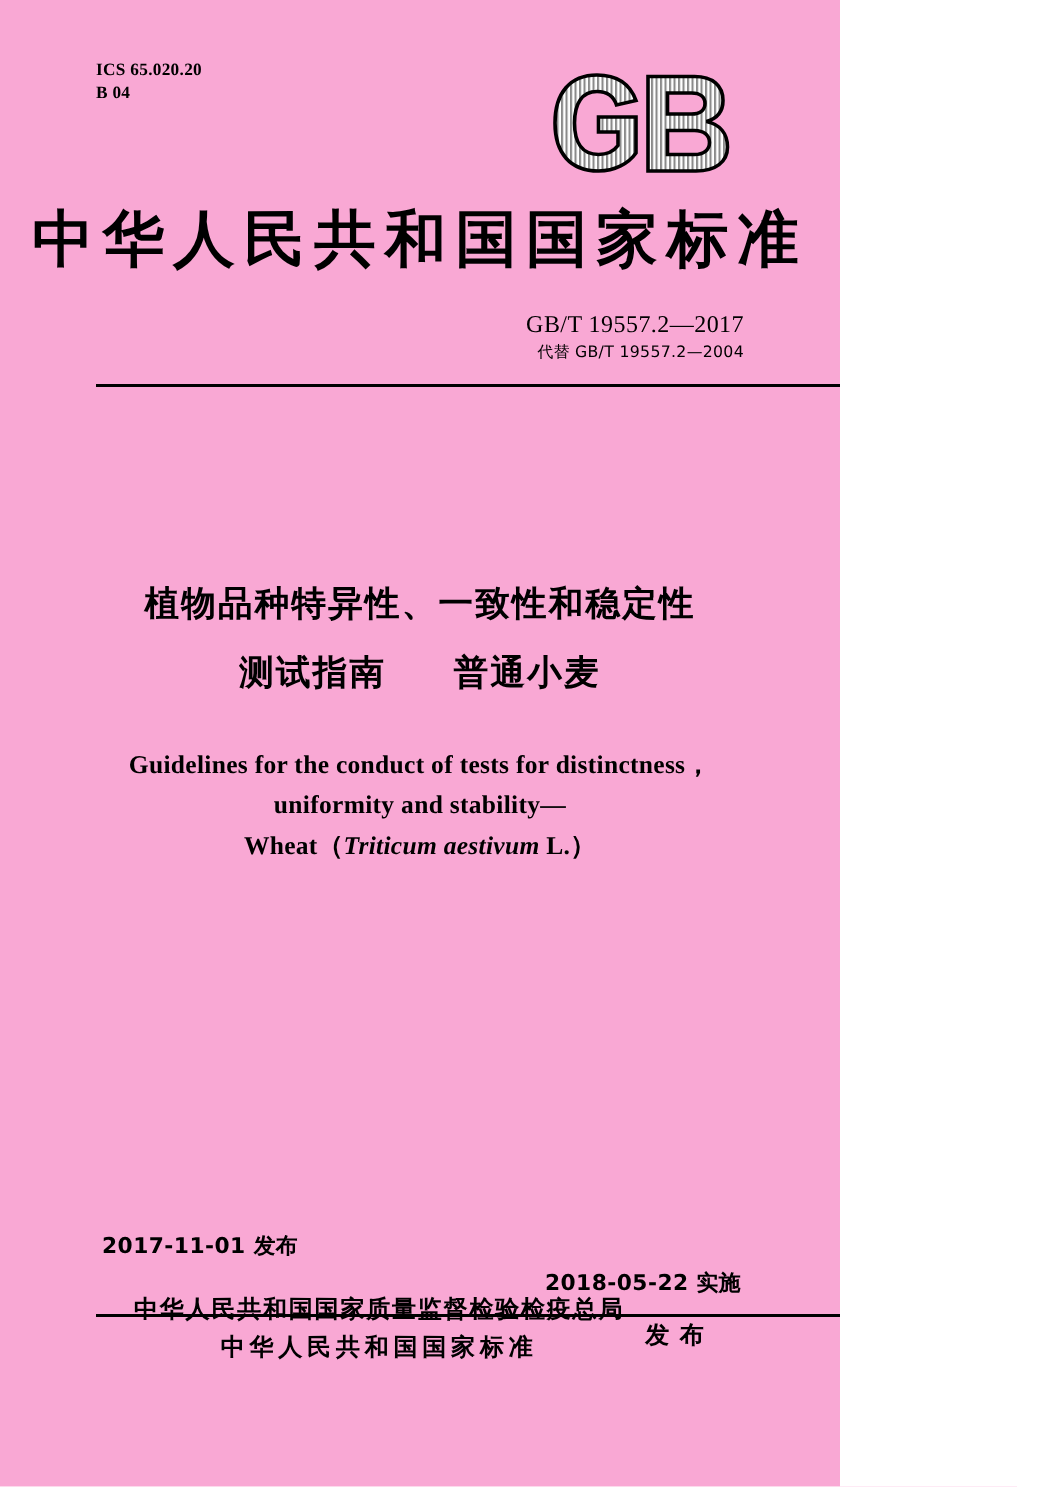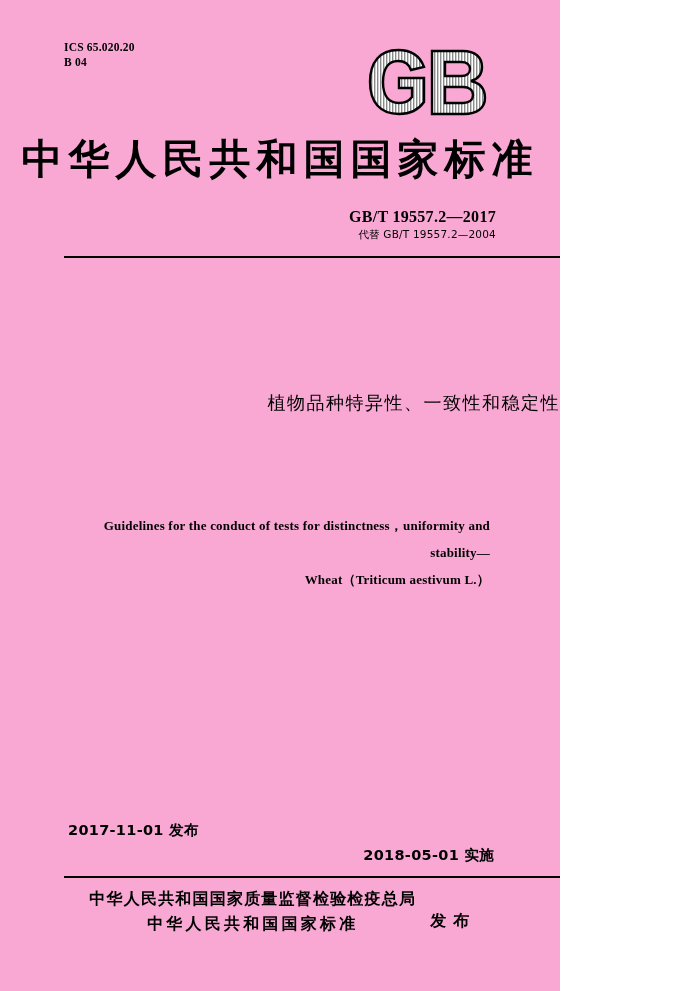--- a/index.html
+++ b/index.html
@@ -59,21 +59,21 @@
     white-space: nowrap;
   }
 
   
   .std-code {
     position: absolute;
     right: 64px;
     top: 208px;
     text-align: right;
     font-family: "Liberation Serif", serif;
-    font-weight: bold;
+    font-weight: normal;
     font-size: 16px;
     color: #000;
     letter-spacing: 0.3px;
   }
   .std-replace {
     position: absolute;
     right: 64px;
     top: 228px;
     text-align: right;
     font-family: "DejaVu Sans", sans-serif;
@@ -91,51 +91,52 @@
     height: 2px;
     background: #000;
   }
 
   
   .main-title {
     position: absolute;
     left: 0;
     right: 0;
     top: 380px;
-    text-align: right;
-    font-family: "DejaVu Sans", sans-serif;
-    font-weight: normal;
-    font-size: 18px;
+    text-align: center;
+    font-family: "DejaVu Sans", sans-serif;
+    font-weight: bold;
+    font-size: 23px;
     line-height: 46px;
     letter-spacing: 1.5px;
     color: #000;
   }
   .main-title .line2 {
     letter-spacing: 1.5px;
   }
   .main-title .gap {
     display: inline-block;
     width: 26px;
   }
 
   
   .en-title {
     position: absolute;
     left: 70px;
     right: 70px;
-    top: 512px;
-    text-align: right;
-    font-family: "Liberation Serif", serif;
-    font-weight: bold;
-    font-size: 13px;
+    top: 496px;
+    text-align: center;
+    font-family: "Liberation Serif", serif;
+    font-weight: bold;
+    font-size: 17px;
     line-height: 27px;
     color: #000;
     letter-spacing: 0.2px;
   }
   .en-title .ital {
+    font-style: italic;
   }
 
   
   .date-issue {
     position: absolute;
     left: 68px;
     top: 821px;
     font-family: "DejaVu Sans", sans-serif;
     font-weight: bold;
     font-size: 14.5px;
@@ -161,24 +162,23 @@
     width: 572px;
     height: 2px;
     background: #000;
   }
 
   
   .issuers {
     position: absolute;
     left: 0;
     right: 0;
-    top: 886px;
+    top: 860px;
     display: flex;
     justify-content: center;
-    align-items: center;
     gap: 14px;
   }
   .issuer-lines {
     font-family: "DejaVu Sans", sans-serif;
     font-weight: bold;
     font-size: 16px;
     line-height: 25px;
     letter-spacing: 1.2px;
     color: #000;
     text-align: center;
@@ -228,31 +228,36 @@
 
   <div class="national-title">中华人民共和国国家标准</div>
 
   <div class="std-code">GB/T  19557.2—2017</div>
   <div class="std-replace">代替 GB/T 19557.2—2004</div>
 
   <div class="header-rule"></div>
 
   <div class="main-title">
     <div>植物品种特异性、一致性和稳定性</div>
+    <div class="line2">
+      <span>测试指南</span>
+      <span class="gap"></span>
+      <span>普通小麦</span>
+    </div>
   </div>
 
   <div class="en-title">
     <div>Guidelines for the conduct of tests for distinctness，uniformity and stability—</div>
     <div>
       <span>Wheat（</span><span class="ital">Triticum aestivum</span><span> L.）</span>
     </div>
   </div>
 
   <div class="date-issue">2017-11-01 发布</div>
-  <div class="date-impl">2018-05-01 实施</div>
+  <div class="date-impl">2018-05-22 实施</div>
 
   <div class="footer-rule"></div>
 
   <div class="issuers">
     <div class="issuer-lines">
       <div class="l1">中华人民共和国国家质量监督检验检疫总局</div>
       <div class="l2">中华人民共和国国家标准</div>
     </div>
     <div class="publish-word">发 布</div>
   </div>

